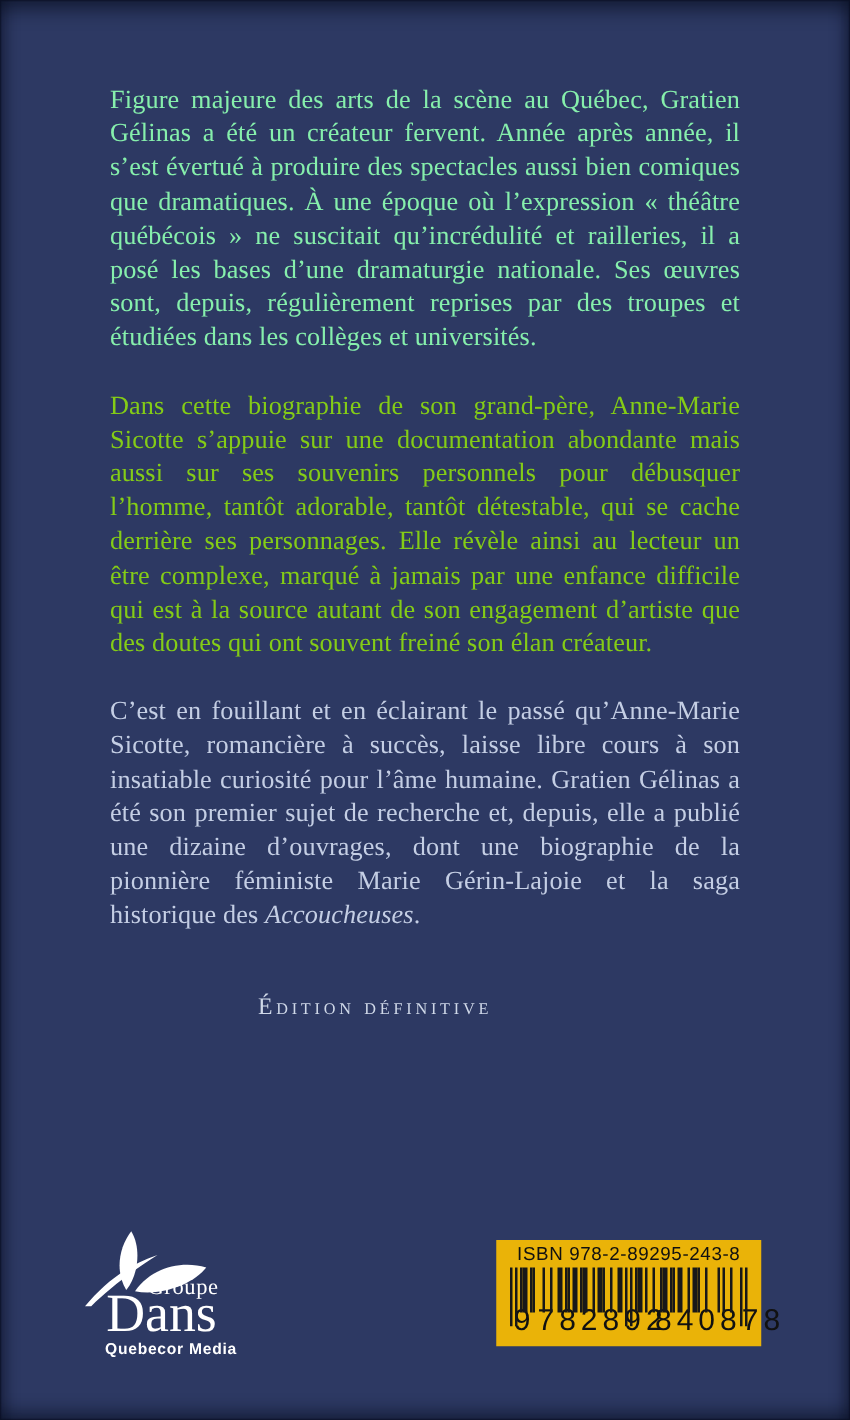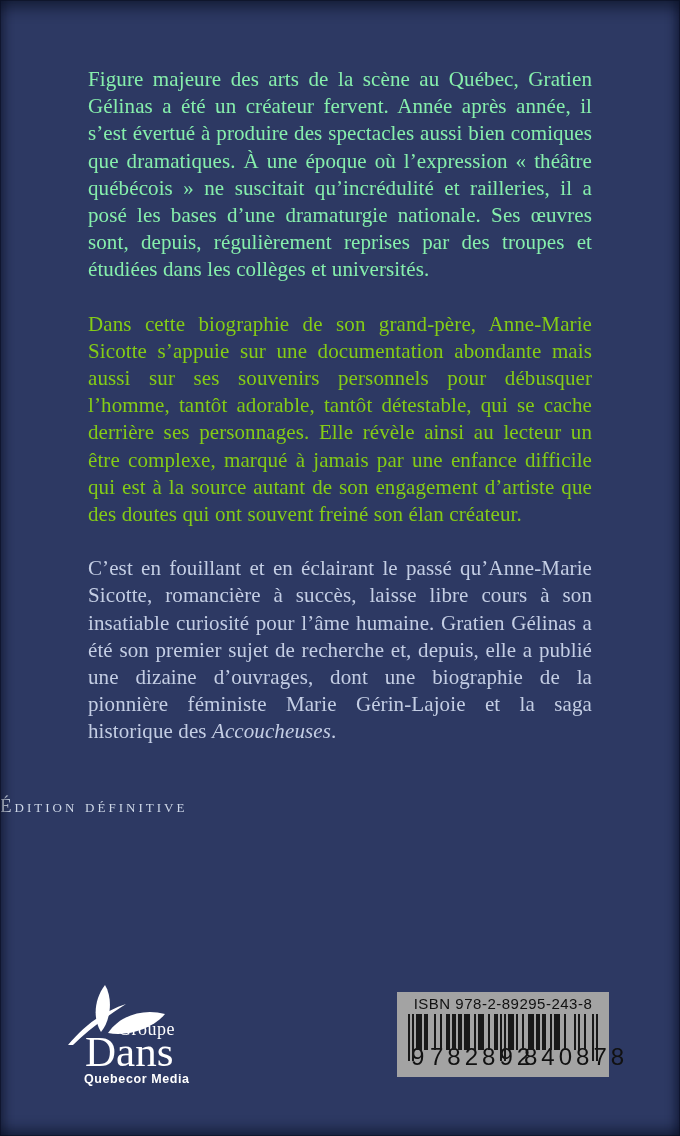--- a/index.html
+++ b/index.html
@@ -30,21 +30,21 @@
     font-size:21px;line-height:27.2px;
     text-align:justify;
     letter-spacing:.1px;
   }
   .para-1,.para-2{color:#86efac;}
   .para-2{color:#84cc16;}
   .para-3{color:#c4cee4;}
   .para-3 .italic{font-style:italic;}
   .edition{
     position:absolute;left:0;top:795px;width:600px;
-    text-align:left;
+    text-align:center;
     font-variant:small-caps;
     font-size:19px;letter-spacing:3px;
     color:#cfd8e8;
   }
   
   .logo{
     position:absolute;left:66px;top:984px;width:130px;height:102px;
     color:#ffffff;
   }
   .logo svg{position:absolute;left:2px;top:0;}
@@ -57,21 +57,21 @@
     font-size:43px;line-height:1;letter-spacing:0;
   }
   .logo-sub{
     position:absolute;left:18px;top:89px;
     font-family:"Liberation Sans","DejaVu Sans",sans-serif;
     font-weight:bold;font-size:12.5px;letter-spacing:.6px;line-height:1;text-align:center;
   }
   
   .barcode{
     position:absolute;left:397px;top:992px;width:212px;height:85px;
-    background:#a3a3a3;
+    background:#eab308;
     color:#111;
     font-family:"Liberation Sans","DejaVu Sans",sans-serif;
   }
   .isbn-label{
     text-align:center;
     font-size:15px;letter-spacing:.5px;
     padding-top:3px;
   }
   .bars{
     position:relative;

